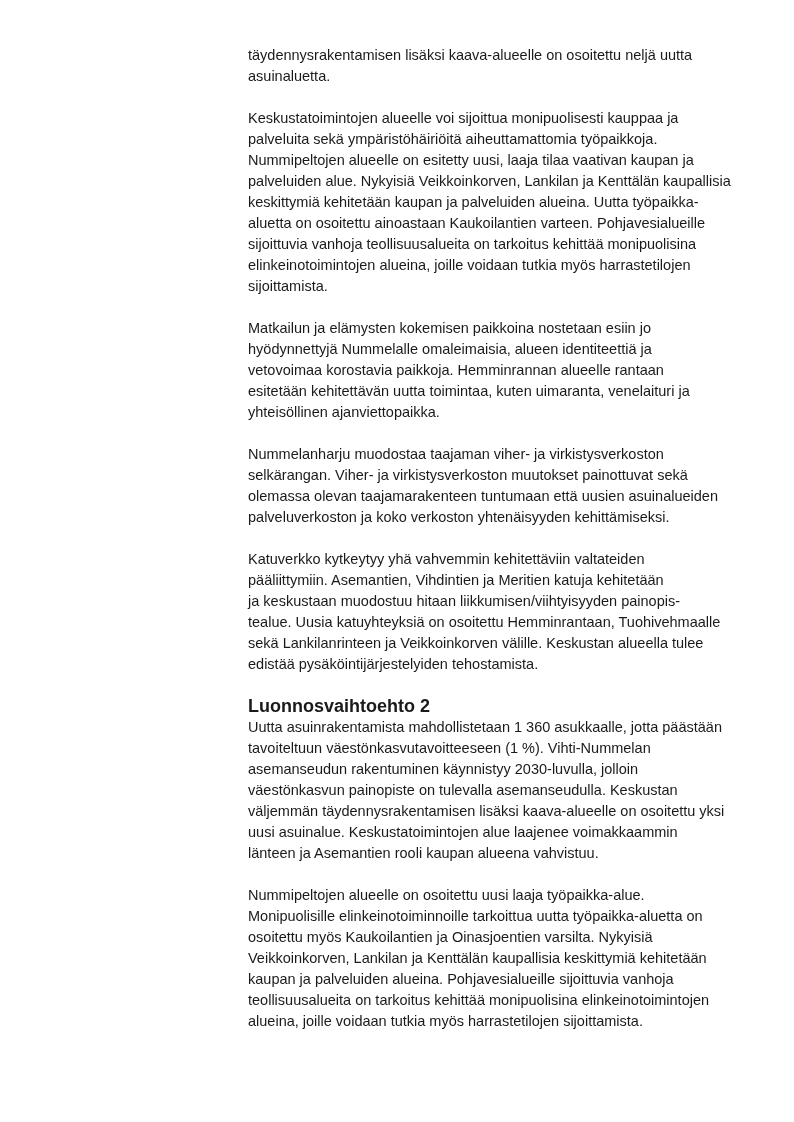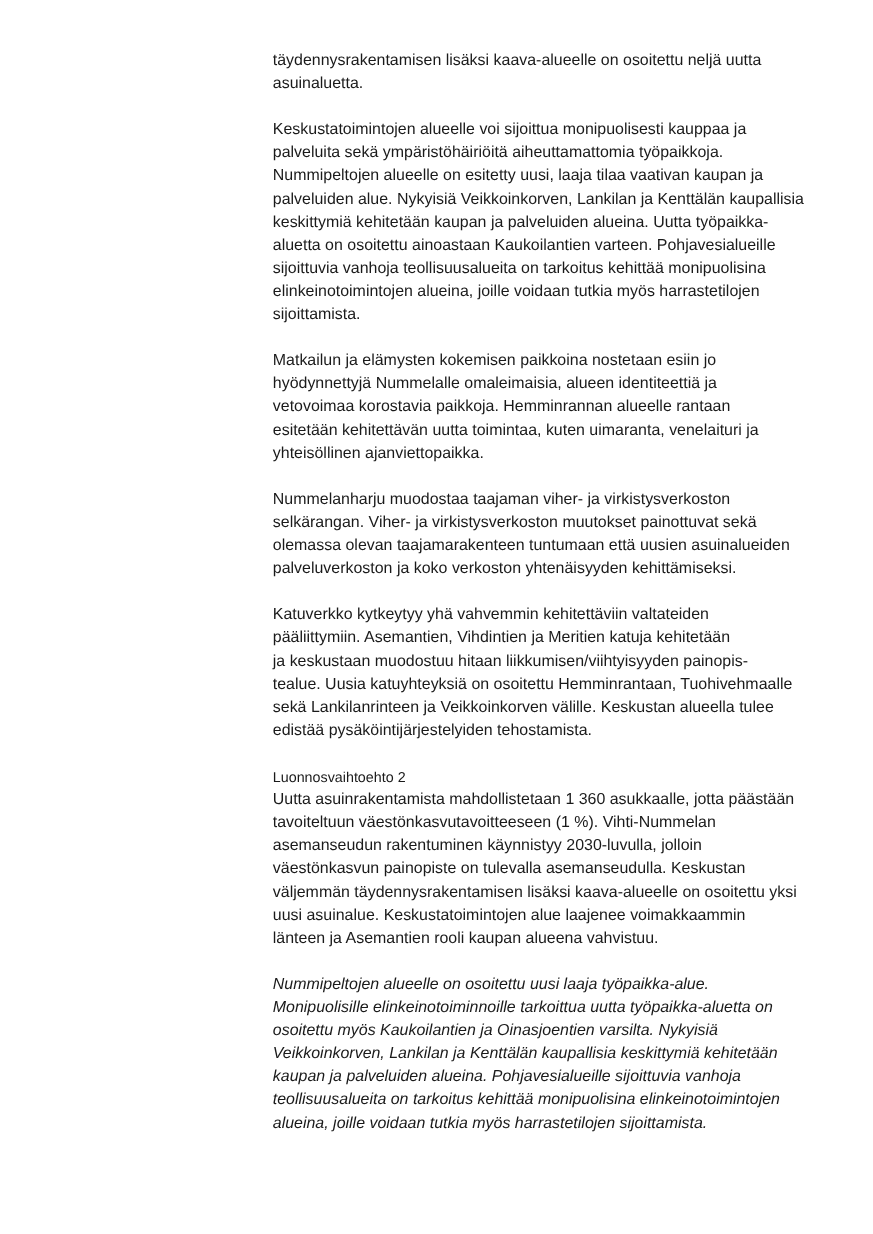--- a/index.html
+++ b/index.html
@@ -25,27 +25,26 @@
     line-height: 21px;
     text-align: left;
   }
   .para {
     margin: 0 0 21px 0;
     white-space: pre-line;
   }
   .section-heading {
     margin: 0;
     white-space: pre-line;
-    font-weight: normal;
-    font-size: 13px;
+    font-weight: bold;
+    font-size: 18px;
     line-height: 21px;
   }
   .para.last {
     margin-bottom: 0;
-    font-style: italic;
   }
 </style>
 </head>
 <body>
 
 <div class="page">
   <div class="text-column">
 
     <p class="para">täydennysrakentamisen lisäksi kaava-alueelle on osoitettu neljä uutta
 asuinaluetta.</p>

